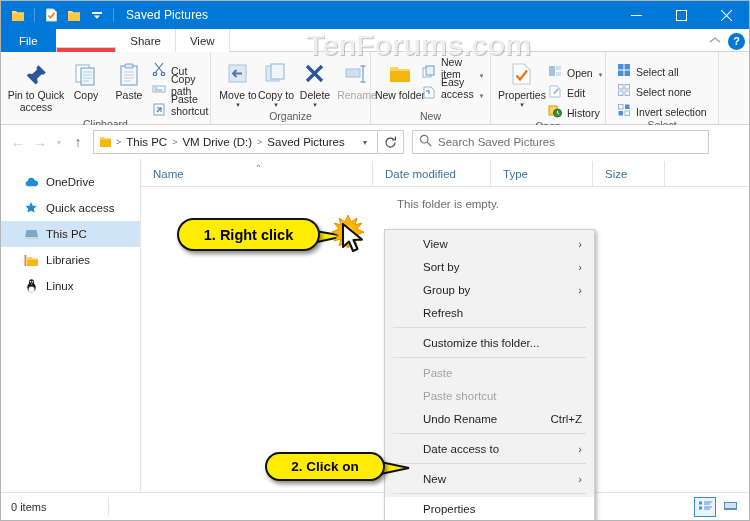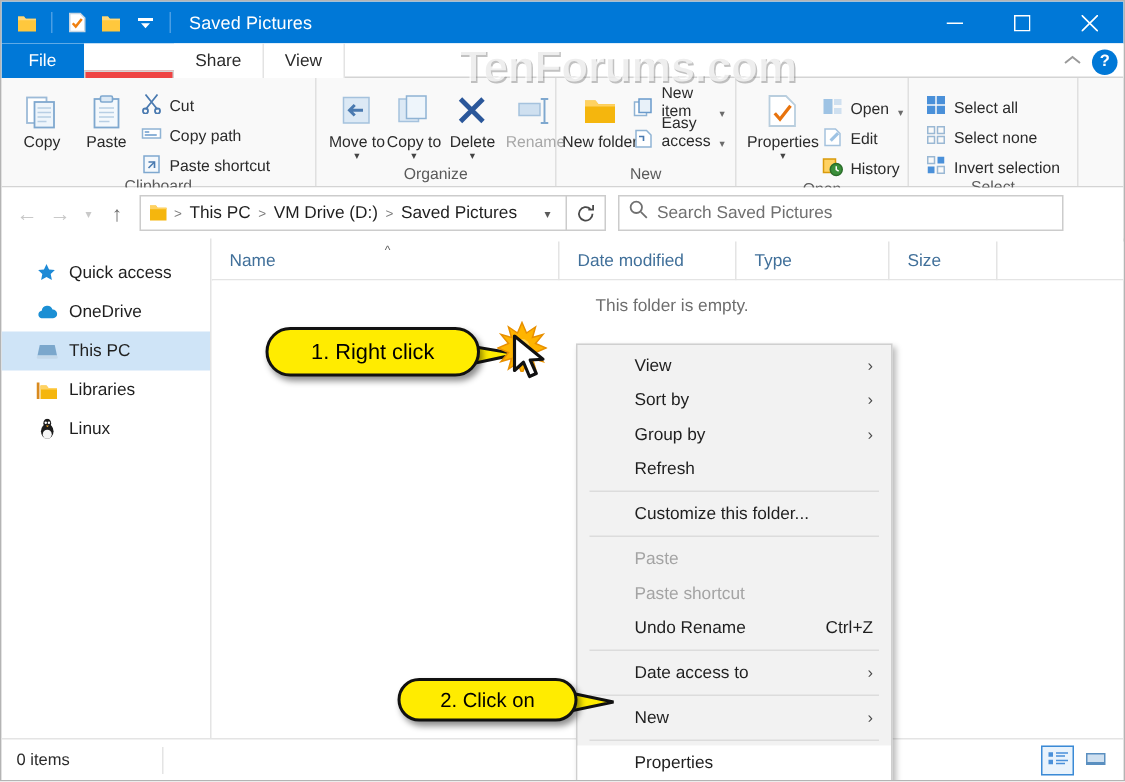--- a/index.html
+++ b/index.html
@@ -224,21 +224,21 @@
     position: absolute; right: 12px; font-size: 11px; color: #4a4a4a;
     font-weight: 300;
   }
   .ctx-accel { margin-left: auto; font-size: 11.5px; color: #1f1f1f; }
   .ctxsep { height: 1px; background: #dcdcdc; margin: 3px 8px; }
 
   
   .callout {
     position: absolute; background: #ffec00; border: 2px solid #111;
     border-radius: 18px; display: flex; align-items: center;
-    justify-content: center; font-weight: normal; color: #000;
+    justify-content: center; font-weight: bold; color: #000;
     box-shadow: 2px 3px 4px rgba(0,0,0,.45); z-index: 60;
   }
   #callout1 { left: 176px; top: 217px; width: 143px; height: 33px; font-size: 14.5px; }
   #callout2 { left: 264px; top: 451px; width: 120px; height: 29px; font-size: 13.5px; }
   .tail { position: absolute; z-index: 59; }
   .starburst { position: absolute; left: 330px; top: 213px; z-index: 61; }
   .cursor { position: absolute; left: 340px; top: 222px; z-index: 62; }
 
   
   .watermark {
@@ -316,20 +316,28 @@
           </svg>
       </div>
       <div class="help-btn">?</div>
     </div>
   </div>
 
   <div class="ribbon">
 
     <div class="rgroup" style="width:210px;">
       <div class="rgroup-body">
+        <div class="bigbtn" style="width:62px;">
+          <span class="ico">
+            <svg width="26" height="26" viewBox="0 0 26 26">
+              <path d="M15.5 3.2l7.3 7.3-2.3 2.3-1.8-.6-4.6 4.6.7 3.6-2.1 2.1-4.5-4.5-5.1 5.1 5.1-5.1-4.5-4.5 2.1-2.1 3.6.7 4.6-4.6-.6-1.8z" fill="#2b579a"></path>
+            </svg>
+          </span>
+          <span class="lbl">Pin to Quick access</span>
+        </div>
         <div class="bigbtn" style="width:42px;">
           <span class="ico">
             <svg width="26" height="26" viewBox="0 0 26 26">
               <rect x="3" y="3" width="13" height="17" fill="#ffffff" stroke="#9dbbd8" stroke-width="1.2"></rect>
               <rect x="8" y="6" width="13" height="17" fill="#eef5fb" stroke="#7fa8cf" stroke-width="1.2"></rect>
               <path d="M10 10h9M10 13h9M10 16h9M10 19h6" stroke="#b7cee4" stroke-width="1"></path>
             </svg>
           </span>
           <span class="lbl">Copy</span>
         </div>
@@ -602,33 +610,33 @@
       <span>Type</span>
     </div>
     <div class="col" style="width:72px;">
       <span>Size</span>
     </div>
   </div>
 
   <div class="navpane">
     <div class="navitem">
       <span class="navicon">
+        <svg width="15" height="12" viewBox="0 0 15 12">
+          <path d="M3.6 10.2a2.6 2.6 0 0 1 .2-5.1A3.7 3.7 0 0 1 11 4.4a2.9 2.9 0 0 1 .4 5.8z" fill="#1b8fd4"></path>
+        </svg>
+      </span>
+      <span>OneDrive</span>
+    </div>
+    <div class="navitem">
+      <span class="navicon">
         <svg width="14" height="14" viewBox="0 0 14 14">
           <path d="M7 1l1.7 3.7L12.6 5 9.8 7.7l.8 3.9L7 9.7 3.4 11.6l.8-3.9L1.4 5l3.9-.3z" fill="#1e8ad6"></path>
         </svg>
       </span>
       <span>Quick access</span>
-    </div>
-    <div class="navitem">
-      <span class="navicon">
-        <svg width="15" height="12" viewBox="0 0 15 12">
-          <path d="M3.6 10.2a2.6 2.6 0 0 1 .2-5.1A3.7 3.7 0 0 1 11 4.4a2.9 2.9 0 0 1 .4 5.8z" fill="#1b8fd4"></path>
-        </svg>
-      </span>
-      <span>OneDrive</span>
     </div>
     <div class="navitem sel">
       <span class="navicon">
         <svg width="15" height="13" viewBox="0 0 15 13">
           <path d="M2.5 2h10l1.5 7H1z" fill="#7ba7cc"></path>
           <rect x="0.5" y="9" width="14" height="2.2" rx="1" fill="#c4d8ea"></rect>
         </svg>
       </span>
       <span>This PC</span>
     </div>

